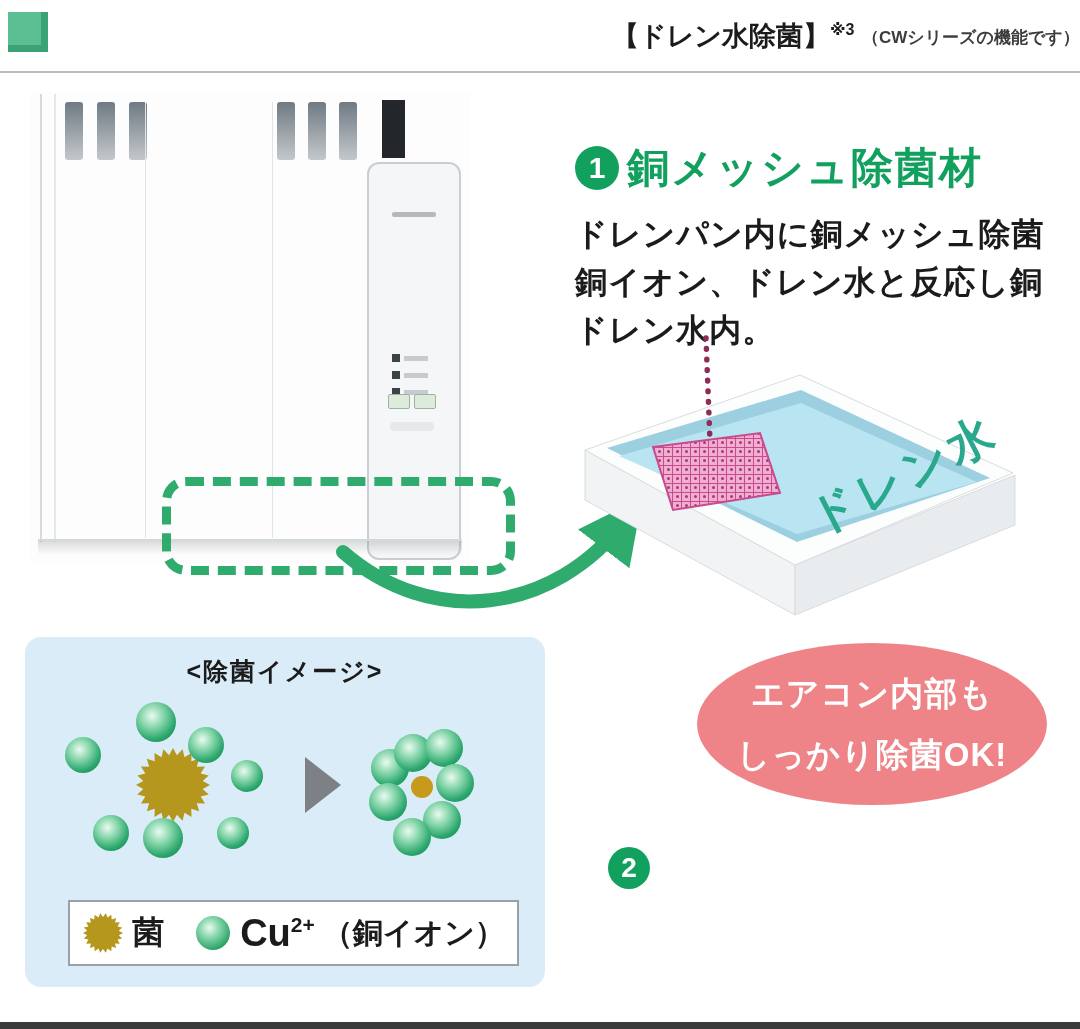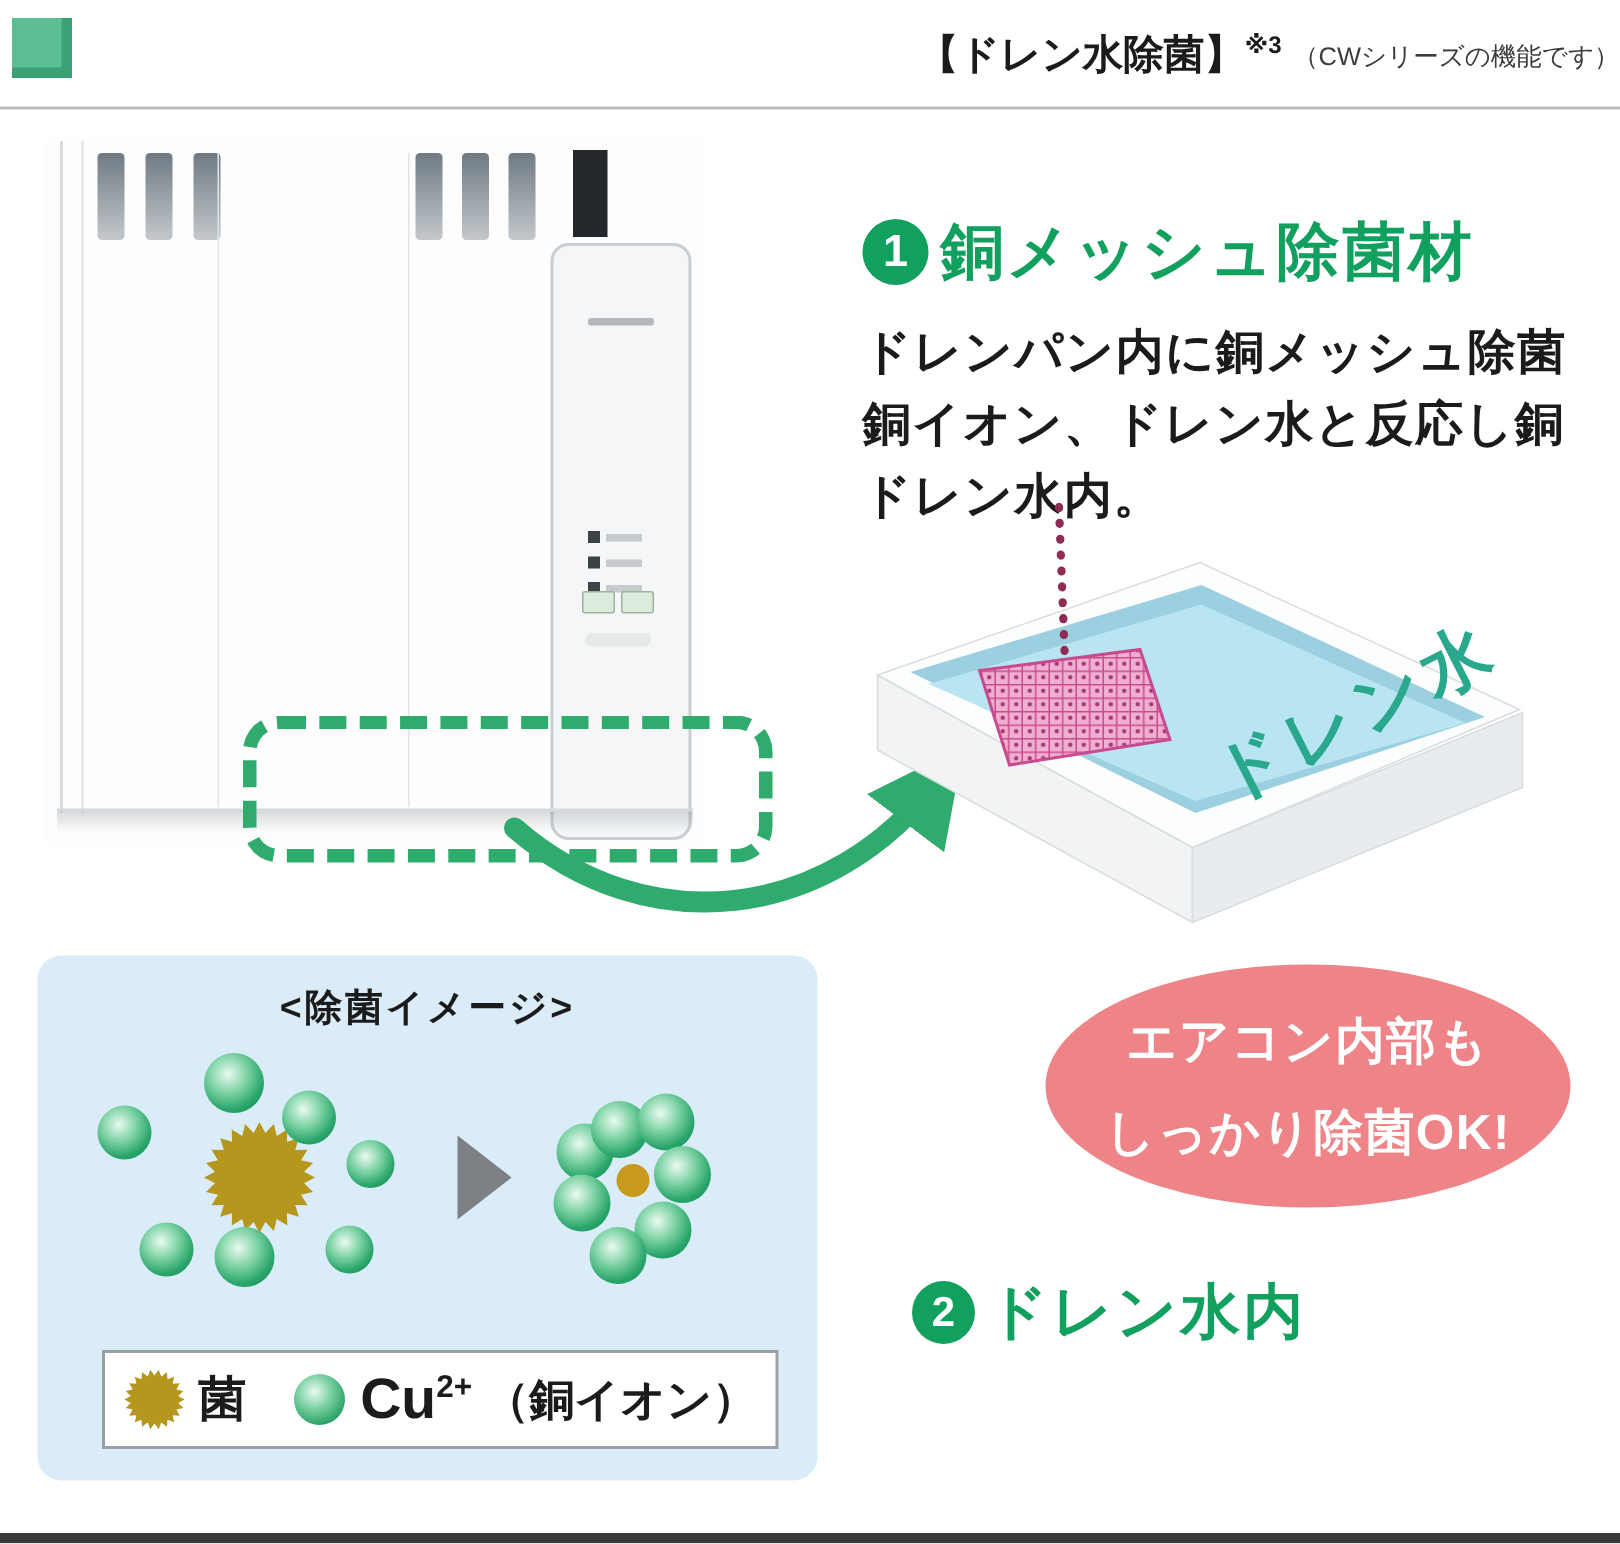--- a/index.html
+++ b/index.html
@@ -6,21 +6,21 @@
   .page{position:relative;width:1080px;height:1029px;background:#ffffff;overflow:hidden;
         font-family:"Liberation Sans","DejaVu Sans",sans-serif;color:#1b1b1b;}
   .abs{position:absolute;}
 
   
   .hdr-bullet{left:8px;top:12px;width:40px;height:40px;background:#5cbf93;
               box-shadow:inset -7px -7px 0 #3aa274;}
   .hdr-title{left:58px;top:12px;font-size:34px;font-weight:bold;letter-spacing:2px;white-space:nowrap;}
   .hdr-feature{left:612px;top:18px;font-size:27px;font-weight:bold;white-space:nowrap;}
   .hdr-feature sup{font-size:16px;font-weight:bold;}
-  .hdr-note{left:862px;top:26px;font-size:17px;font-weight:normal;color:#3c3c3c;white-space:nowrap;}
+  .hdr-note{left:862px;top:26px;font-size:17px;font-weight:bold;color:#3c3c3c;white-space:nowrap;}
   .hdr-rule{left:0;top:71px;width:1080px;height:2px;background:#b9bdbf;}
 
   
   .ac{left:30px;top:92px;width:440px;height:472px;background:#fdfdfd;}
   .ac-line{background:#d7dbde;}
   .vent{top:10px;width:18px;height:58px;border-radius:3px;
         background:linear-gradient(#6f7a83,#aab1b6 70%,#c3c8cc);}
   .ac-darkbar{left:352px;top:8px;width:23px;height:58px;background:#23272b;}
   .ac-panel{left:337px;top:70px;width:90px;height:394px;background:#f4f6f7;
             border:2px solid #c9ced2;border-radius:12px;}
@@ -162,21 +162,20 @@
   </svg>
 
   <div class="abs badge">
     <div>エアコン内部も</div>
     <div>しっかり除菌OK!</div>
   </div>
 
   <div class="abs step2">
     <div class="step-head">
       <div class="num-circle">2</div>
-      <div class="step-title">ドレン水内</div>
     </div>
   </div>
 
   <div class="abs blue-box">
     <div class="abs blue-title">&lt;除菌イメージ&gt;</div>
 
     <svg class="abs" style="left:0;top:52px;" width="520" height="208" viewBox="0 0 520 208">
       <defs>
         <radialGradient id="gIon" cx="40%" cy="35%" r="70%">
           <stop offset="0%" stop-color="#eafaf0"></stop>

